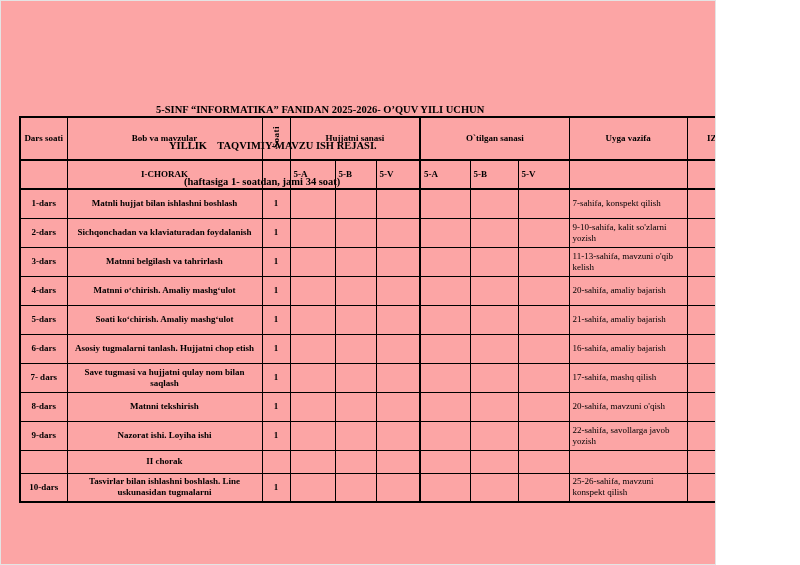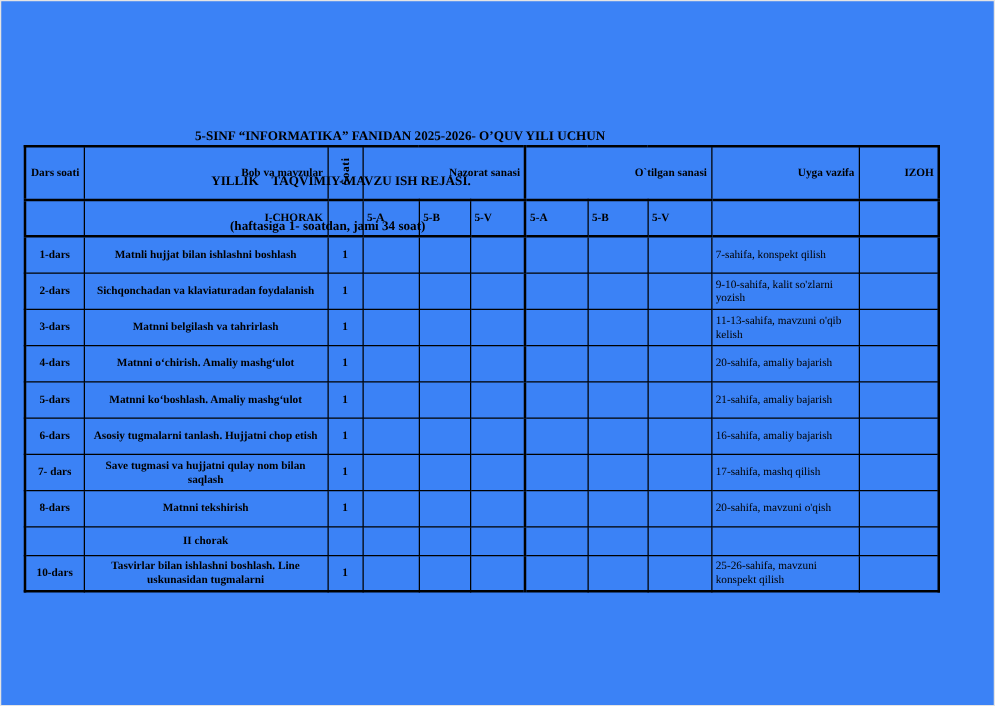--- a/index.html
+++ b/index.html
@@ -2,23 +2,23 @@
 <html><head>
 <meta charset="utf-8">
 <style>
   html, body {
     margin: 0;
     padding: 0;
     background: #ffffff;
   }
   .page {
     position: relative;
-    width: 796px;
+    width: 716px;
     height: 565px;
-    background: #3b82f6;
+    background: #fca5a5;
     font-family: "Liberation Serif", serif;
     color: #000;
     overflow: hidden;
     box-sizing: border-box;
     border: 1px solid #e4e4e4;
   }
   .title-block {
     position: absolute;
     left: 155px;
     top: 79px;
@@ -47,21 +47,21 @@
     vertical-align: middle;
     overflow: hidden;
     box-sizing: border-box;
   }
   tr.header-row-1 { height: 43px; }
   tr.header-row-1 td { border-bottom-width: 2px; }
   tr.header-row-2 { height: 29px; }
   tr.header-row-2 td { border-bottom-width: 2px; }
   .hdr {
     font-weight: bold;
-    text-align: right;
+    text-align: center;
   }
   .cls {
     font-weight: bold;
     text-align: left;
     padding-left: 5px;
     margin-left: 47px;
   }
   .gsep { border-left-width: 2px !important; }
   .soat-hdr { text-align: center; padding: 0; }
   .vtext {
@@ -102,21 +102,21 @@
         <col style="width:48px">
         <col style="width:51px">
       <col style="width:118px">
         <col style="width:64px">
     </colgroup>
     <thead>
       <tr class="header-row-1">
         <td class="hdr">Dars soati</td>
         <td class="hdr">Bob va mavzular</td>
         <td class="hdr soat-hdr"><span class="vtext">Soati</span></td>
-        <td class="hdr" colspan="3">Nazorat sanasi</td>
+        <td class="hdr" colspan="3">Hujjatni sanasi</td>
         <td class="hdr gsep" colspan="3">O`tilgan sanasi</td>
         <td class="hdr">Uyga vazifa</td>
         <td class="hdr">IZOH</td>
       </tr>
       <tr class="header-row-2">
         <td></td>
         <td class="hdr">I-CHORAK</td>
         <td></td>
         <td class="cls">5-A</td>
         <td class="cls">5-B</td>
@@ -176,21 +176,21 @@
     <td></td>
     <td></td>
     <td class="gsep"></td>
     <td></td>
     <td></td>
     <td class="uyga">20-sahifa, amaliy bajarish</td>
     <td></td>
   </tr>
         <tr class="data-row">
     <td class="dars">5-dars</td>
-    <td class="mavzu">Matnni ko‘boshlash. Amaliy mashg‘ulot</td>
+    <td class="mavzu">Soati ko‘chirish. Amaliy mashg‘ulot</td>
     <td class="soat">1</td>
     <td></td>
     <td></td>
     <td></td>
     <td class="gsep"></td>
     <td></td>
     <td></td>
     <td class="uyga">21-sahifa, amaliy bajarish</td>
     <td></td>
   </tr>
@@ -224,20 +224,33 @@
     <td class="dars">8-dars</td>
     <td class="mavzu">Matnni tekshirish</td>
     <td class="soat">1</td>
     <td></td>
     <td></td>
     <td></td>
     <td class="gsep"></td>
     <td></td>
     <td></td>
     <td class="uyga">20-sahifa, mavzuni o'qish</td>
+    <td></td>
+  </tr>
+        <tr class="data-row">
+    <td class="dars">9-dars</td>
+    <td class="mavzu">Nazorat ishi. Loyiha ishi</td>
+    <td class="soat">1</td>
+    <td></td>
+    <td></td>
+    <td></td>
+    <td class="gsep"></td>
+    <td></td>
+    <td></td>
+    <td class="uyga">22-sahifa, savollarga javob yozish</td>
     <td></td>
   </tr>
         <tr class="section-row">
     <td class="dars"></td>
     <td class="mavzu">II chorak</td>
     <td class="soat"></td>
     <td></td>
     <td></td>
     <td></td>
     <td class="gsep"></td>

